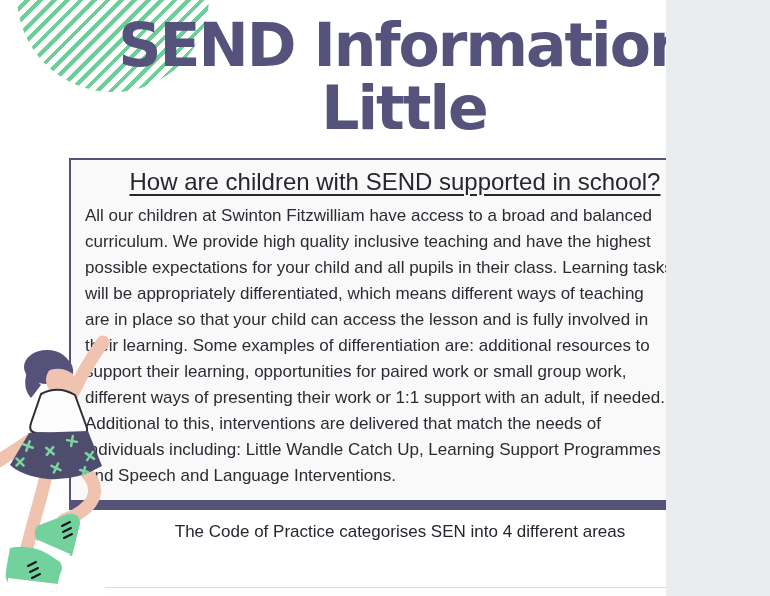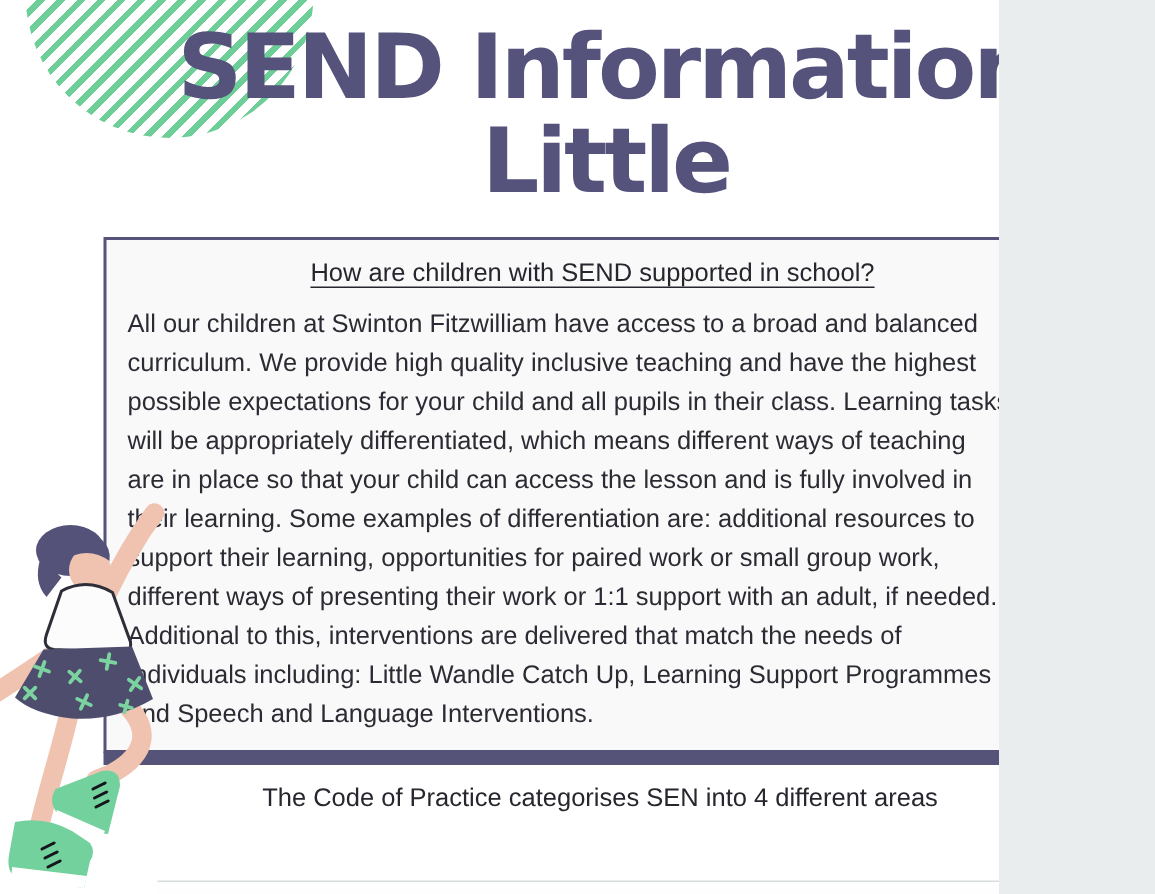--- a/index.html
+++ b/index.html
@@ -24,21 +24,21 @@
     font-family:"DejaVu Sans",sans-serif;font-weight:800;
     font-size:60px;line-height:63px;letter-spacing:-2px;
   }
   
   #paper-svg,#person-svg{position:absolute;pointer-events:none;}
   #paper-svg{left:0;top:0;}
   #person-svg{left:0;top:330px;}
   
   #box-heading{
     position:absolute;left:85px;top:166px;width:620px;text-align:center;
-    font-size:17px;line-height:32px;color:#26262e;
+    font-size:24px;line-height:32px;color:#26262e;
     text-decoration:underline;text-underline-offset:4px;
   }
   #box-body{
     position:absolute;left:85px;top:203px;width:620px;text-align:left;
     font-size:17px;line-height:26px;color:#2b2b33;white-space:pre-line;
   }
   #caption{
     position:absolute;left:45px;top:522px;width:710px;text-align:center;
     font-size:17px;color:#26262e;
   }

